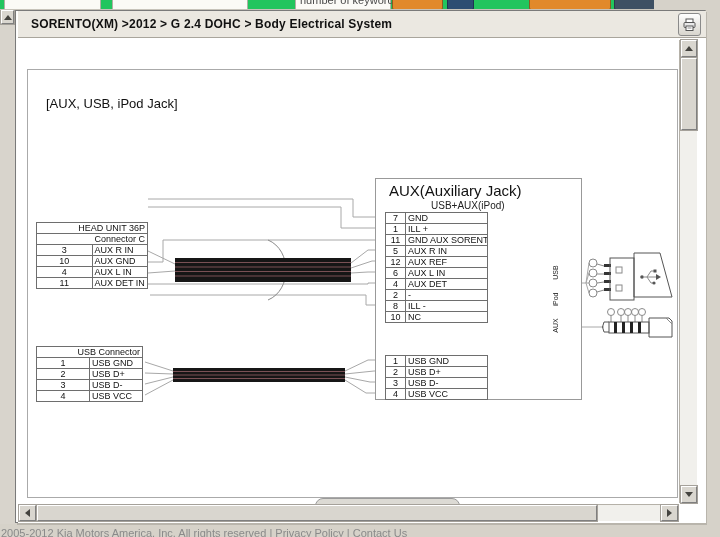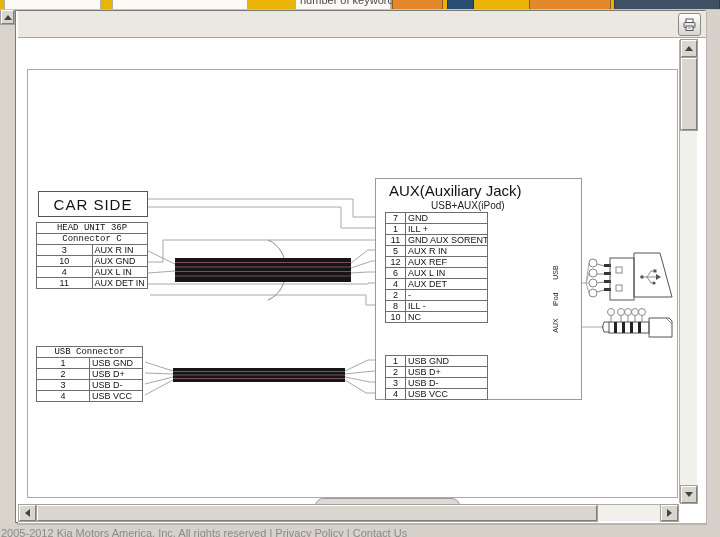--- a/index.html
+++ b/index.html
@@ -2,21 +2,21 @@
 <html style="--accent_teal: #2FA0A4; --orange: #E1892B; --navy: #2C4D72; --slate: #3E5063; --wire: #A8A8A8; --bundle: #161616; --bundle_stripe: #7A5155; --marker_red: #CC2A2A;"><head>
 <meta charset="utf-8">
 <style>
   * { margin:0; padding:0; box-sizing:border-box; }
   html,body { background:#d6d2c9; }
   .page {
     position:relative; width:720px; height:537px; overflow:hidden;
     font-family:"Liberation Sans", sans-serif; background:#d6d2c9;
   }
   
-  .topstrip { position:absolute; left:0; top:0; width:720px; height:10px; background:#eab308; border-bottom:1px solid #c7c3ba; z-index:2; overflow:hidden;}
+  .topstrip { position:absolute; left:0; top:0; width:654px; height:10px; background:#22c55e; border-bottom:1px solid #c7c3ba; z-index:2; overflow:hidden;}
   .tfield { position:absolute; top:-4px; height:14px; background:#fbfaf6; border:1px solid #b2aea4; }
   .tf1 { left:4px; width:97px; }
   .tf2 { left:112px; width:136px; }
   .tf3 { left:295px; width:96px; }
   .kwlabel { position:absolute; left:300px; top:-6px; font-size:11px; color:#4a4a4a; white-space:nowrap; }
   .tbtn { position:absolute; top:-3px; height:13px; border:1px solid #8a5c20; border-radius:2px; }
   .tb1 { left:392px; width:51px; background:var(--orange); }
   .tb2 { left:447px; width:27px; background:var(--navy); border-color:#1d3450;}
   .tb3 { left:529px; width:82px; background:var(--orange); }
   .tb4 { left:614px; width:106px; background:var(--slate); border-color:#2c3a4a;}
@@ -33,21 +33,21 @@
   .content { position:absolute; left:18px; top:38px; width:688px; height:485px; background:#fff; z-index:1; }
   .tealbar { position:absolute; left:27px; top:44px; width:651px; height:21px; background:var(--accent_teal); z-index:3; }
   .tealbar span { display:block; padding:3px 0 0 13px; color:#fff; font-weight:bold; font-size:13px; }
   .diagbox { position:absolute; left:27px; top:69px; width:651px; height:429px; border:1px solid #aaa; background:#fff; z-index:2; }
   .caption { position:absolute; left:46px; top:96px; font-size:13px; color:#111; z-index:4; }
   
   .dtbl { position:absolute; z-index:4; }
   table { border-collapse:collapse; table-layout:fixed; background:#fff; }
   td { border:1px solid #6e6e6e; font-size:9px; line-height:10px; height:10px; padding:0 2px; white-space:nowrap; overflow:hidden; color:#111; }
   td.pin { width:20px; text-align:center; padding:0; }
-  td.hdr { text-align:center;font-family:Liberation Mono, monospace; }
+  td.hdr { text-align:right; }
   .carside { position:absolute; left:38px; top:191px; width:110px; height:26px; border:1px solid #555; background:#fff; z-index:4; display:flex; align-items:center; justify-content:center; font-size:15px; letter-spacing:1px; color:#111; }
   .auxbox { position:absolute; left:375px; top:178px; width:207px; height:222px; border:1px solid #999; background:#fff; z-index:3; }
   .auxtitle { position:absolute; left:389px; top:182px; font-size:15px; color:#111; z-index:4; }
   .auxsub { position:absolute; left:393px; top:200px; font-size:10px; color:#222; z-index:4;margin-left:38px; }
   .vlabel { position:absolute; width:26px; text-align:center; font-size:7px; color:#222; transform:rotate(-90deg); z-index:5; }
   
   .vscroll { position:absolute; left:679px; top:40px; width:18px; height:463px; background:#f1f0ec; border-left:1px solid #b5b1a8; z-index:5; }
   .vthumb { position:absolute; left:1px; top:18px; width:16px; height:72px; }
   .vsb-up { position:absolute; left:1px; top:0; width:16px; height:17px; }
   .vsb-dn { position:absolute; left:1px; top:446px; width:16px; height:17px; }
@@ -89,34 +89,36 @@
 
   <div class="leftstrip">
     <div class="sqbtn lsup">
         <span class="tri-up"></span>
       </div>
   </div>
 
   <div class="mainframe"></div>
 
   <div class="crumbbar">
+    <span class="crumbtext">SORENTO(XM) &gt;2012 &gt; G 2.4 DOHC &gt; Body Electrical System</span>
     <div class="printbtn">
       <svg width="15" height="14" viewBox="0 0 15 14">
         <rect x="4" y="1" width="7" height="3.5" fill="#fff" stroke="#555"></rect>
         <rect x="2" y="4.5" width="11" height="5" rx="1" fill="#e9e9e9" stroke="#555"></rect>
         <rect x="4" y="8" width="7" height="4.5" fill="#fff" stroke="#555"></rect>
         <line x1="5.5" y1="10" x2="9.5" y2="10" stroke="#888"></line>
       </svg>
     </div>
   </div>
 
   <div class="content"></div>
 
 
   <div class="diagbox"></div>
+  <div class="caption">[AUX, USB, iPod Jack]</div>
 
   <svg class="wires" viewBox="0 0 720 537">
     <g>
       <path class="wire" d="M148,199 H353 V217 H385"></path>
       <path class="wire" d="M148,207 H341 V228 H385"></path>
     </g>
     <g>
       <path class="wire" d="M148,262 H163 V240 H385"></path>
       <path class="wire" d="M148,251 L175,264"></path>
       <path class="wire" d="M148,273 L175,271"></path>
@@ -197,23 +199,20 @@
       <rect class="ink" x="609" y="322" width="40" height="11" fill="#fff"></rect>
       <rect x="614" y="322" width="3" height="11" fill="#222"></rect>
       <rect x="622" y="322" width="3" height="11" fill="#222"></rect>
       <rect x="630" y="322" width="3" height="11" fill="#222"></rect>
       <rect x="638" y="322" width="3" height="11" fill="#222"></rect>
       <path class="ink" d="M649,318 H669 L672,321 V337 H649 Z" fill="#fff"></path>
       <line class="ink2" x1="666" y1="318" x2="672" y2="324"></line>
     </g>
   </svg>
 
-  <div class="carside">
-    <span>CAR SIDE</span>
-  </div>
 
   <div class="dtbl" style="left:36px; top:222px;">
     <table style="width:112px">
       <tbody>
           <tr>
             <td class="hdr" colspan="2">HEAD UNIT 36P</td>
           </tr>
       <tr>
             <td class="hdr" colspan="2">Connector C</td>
           </tr>

